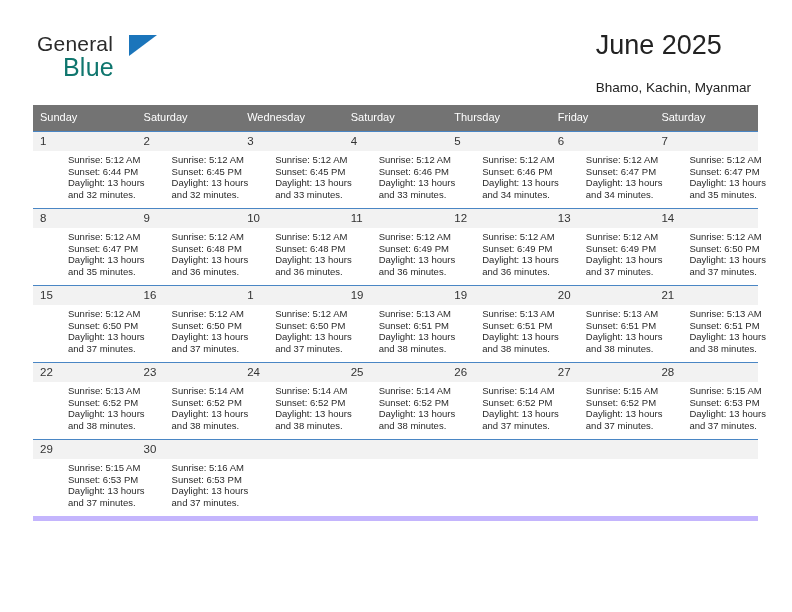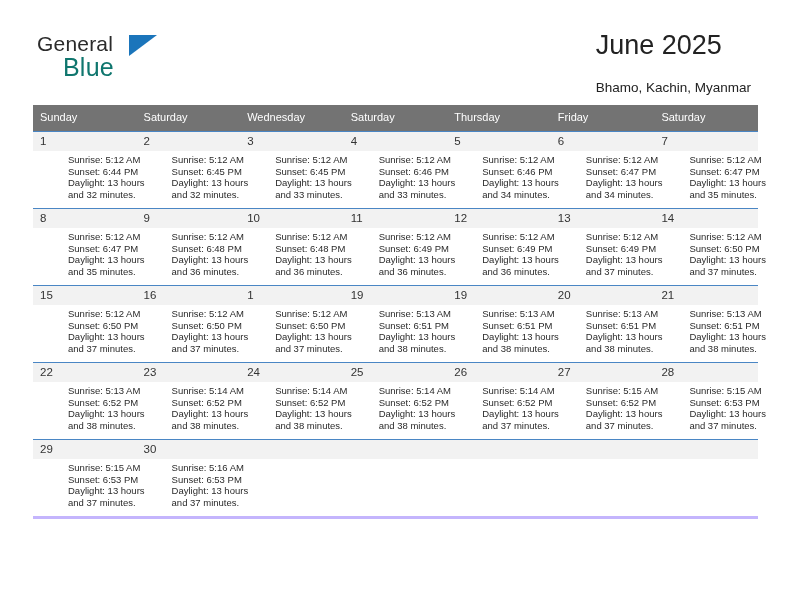--- a/index.html
+++ b/index.html
@@ -137,21 +137,21 @@
     font-size: 9.5px;
     line-height: 11.6px;
     color: #2a2a2a;
     margin-left: 28px;
   }
   .details div {
     white-space: nowrap;
   }
 
   .calendar tbody tr.week-row:last-child td {
-    border-bottom: 3px solid #c4b5fd;
+    border-bottom: 5px solid #c4b5fd;
   }
 </style>
 </head>
 <body>
 
 <div class="page">
 
   <div class="header">
 
     <div class="logo">

